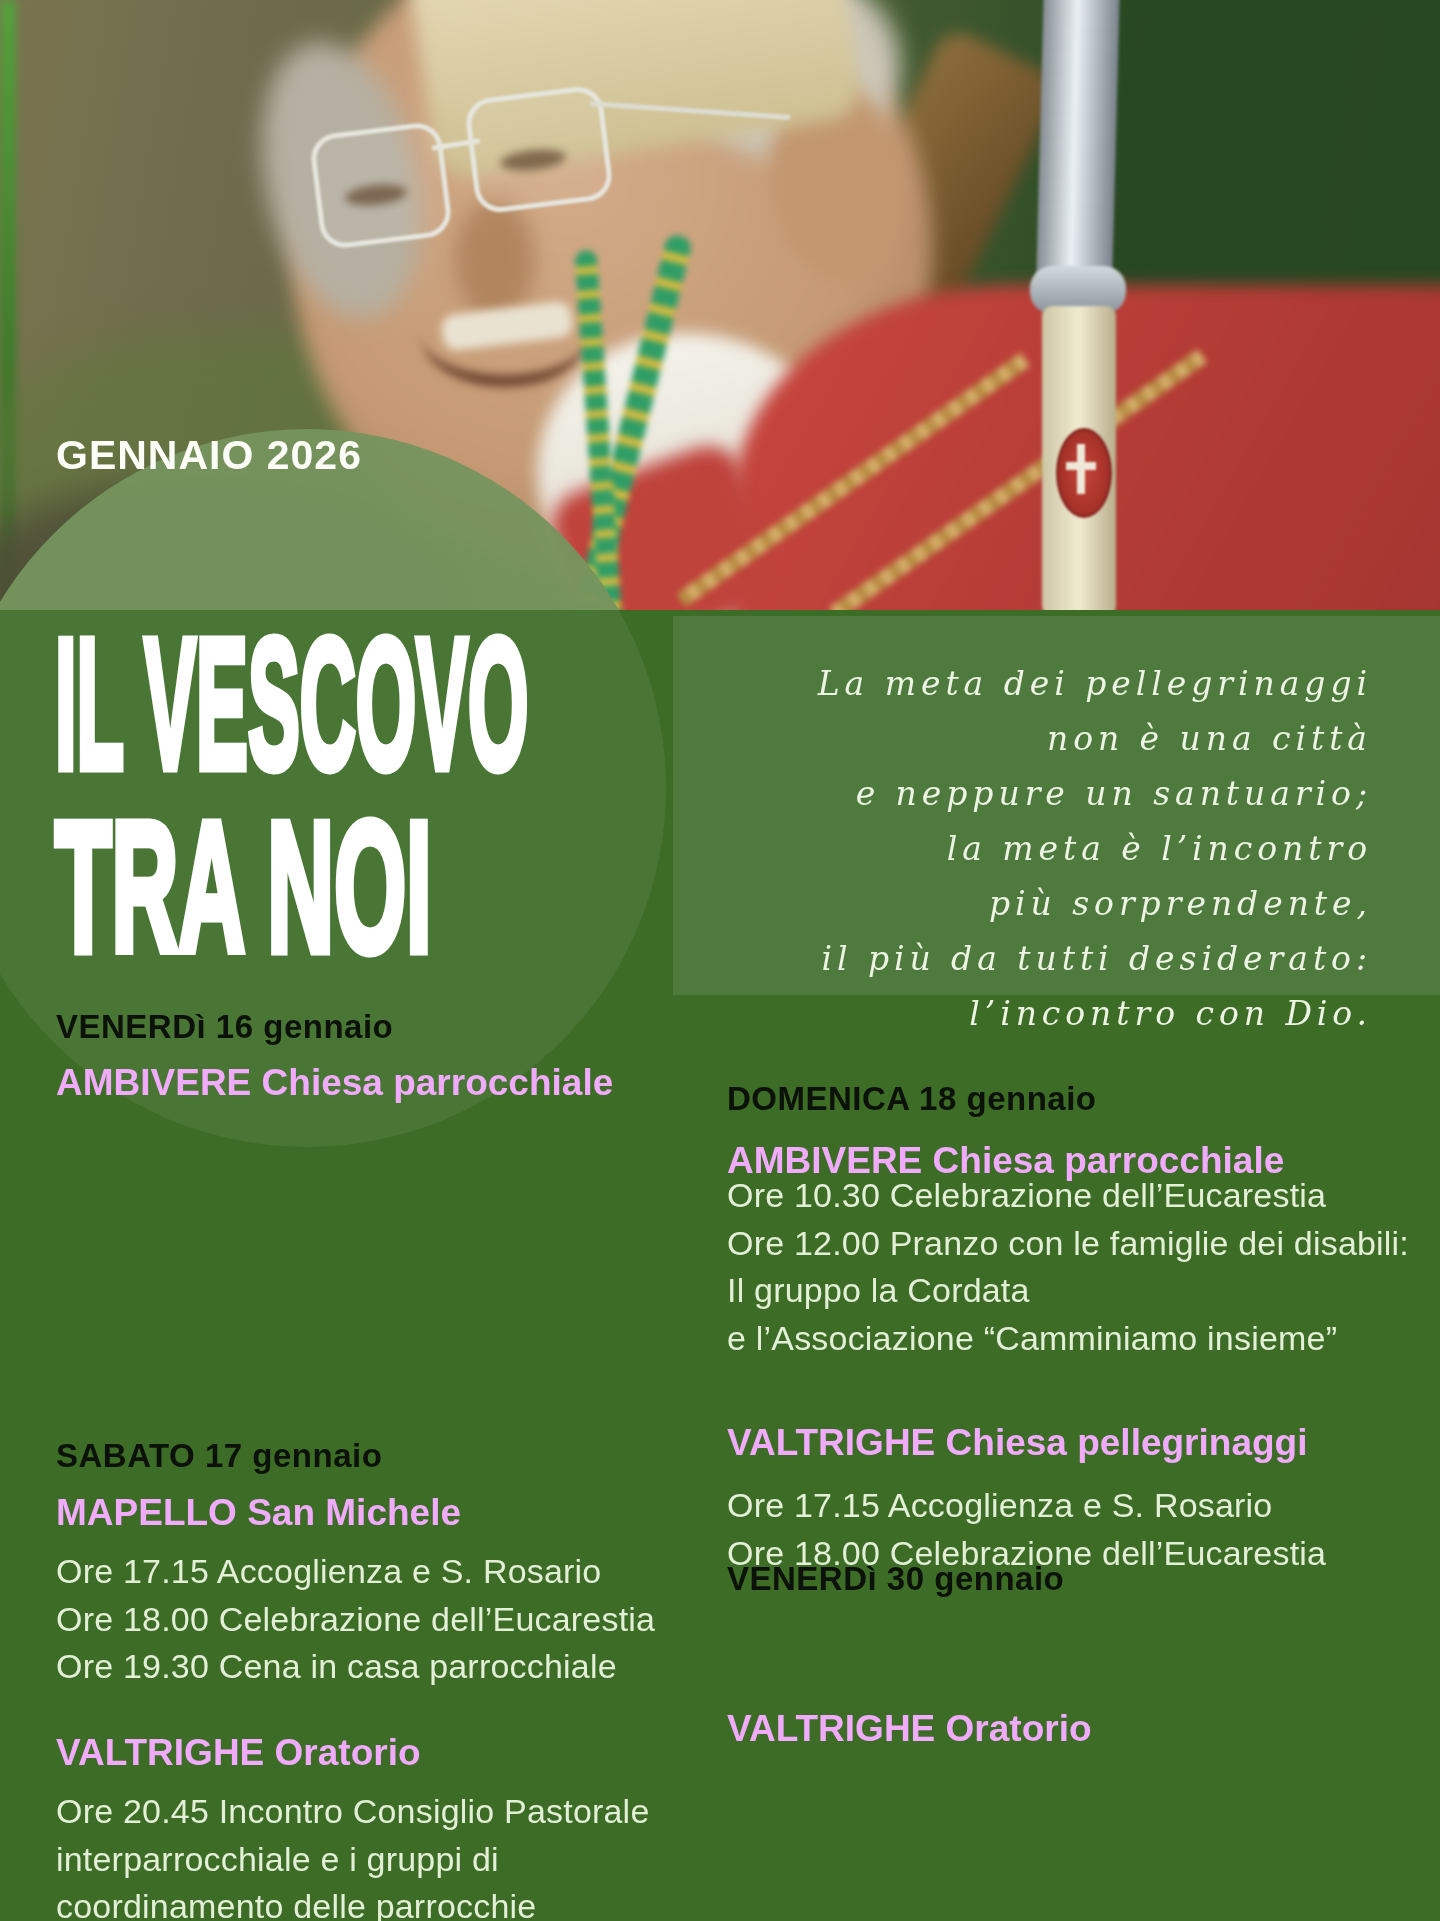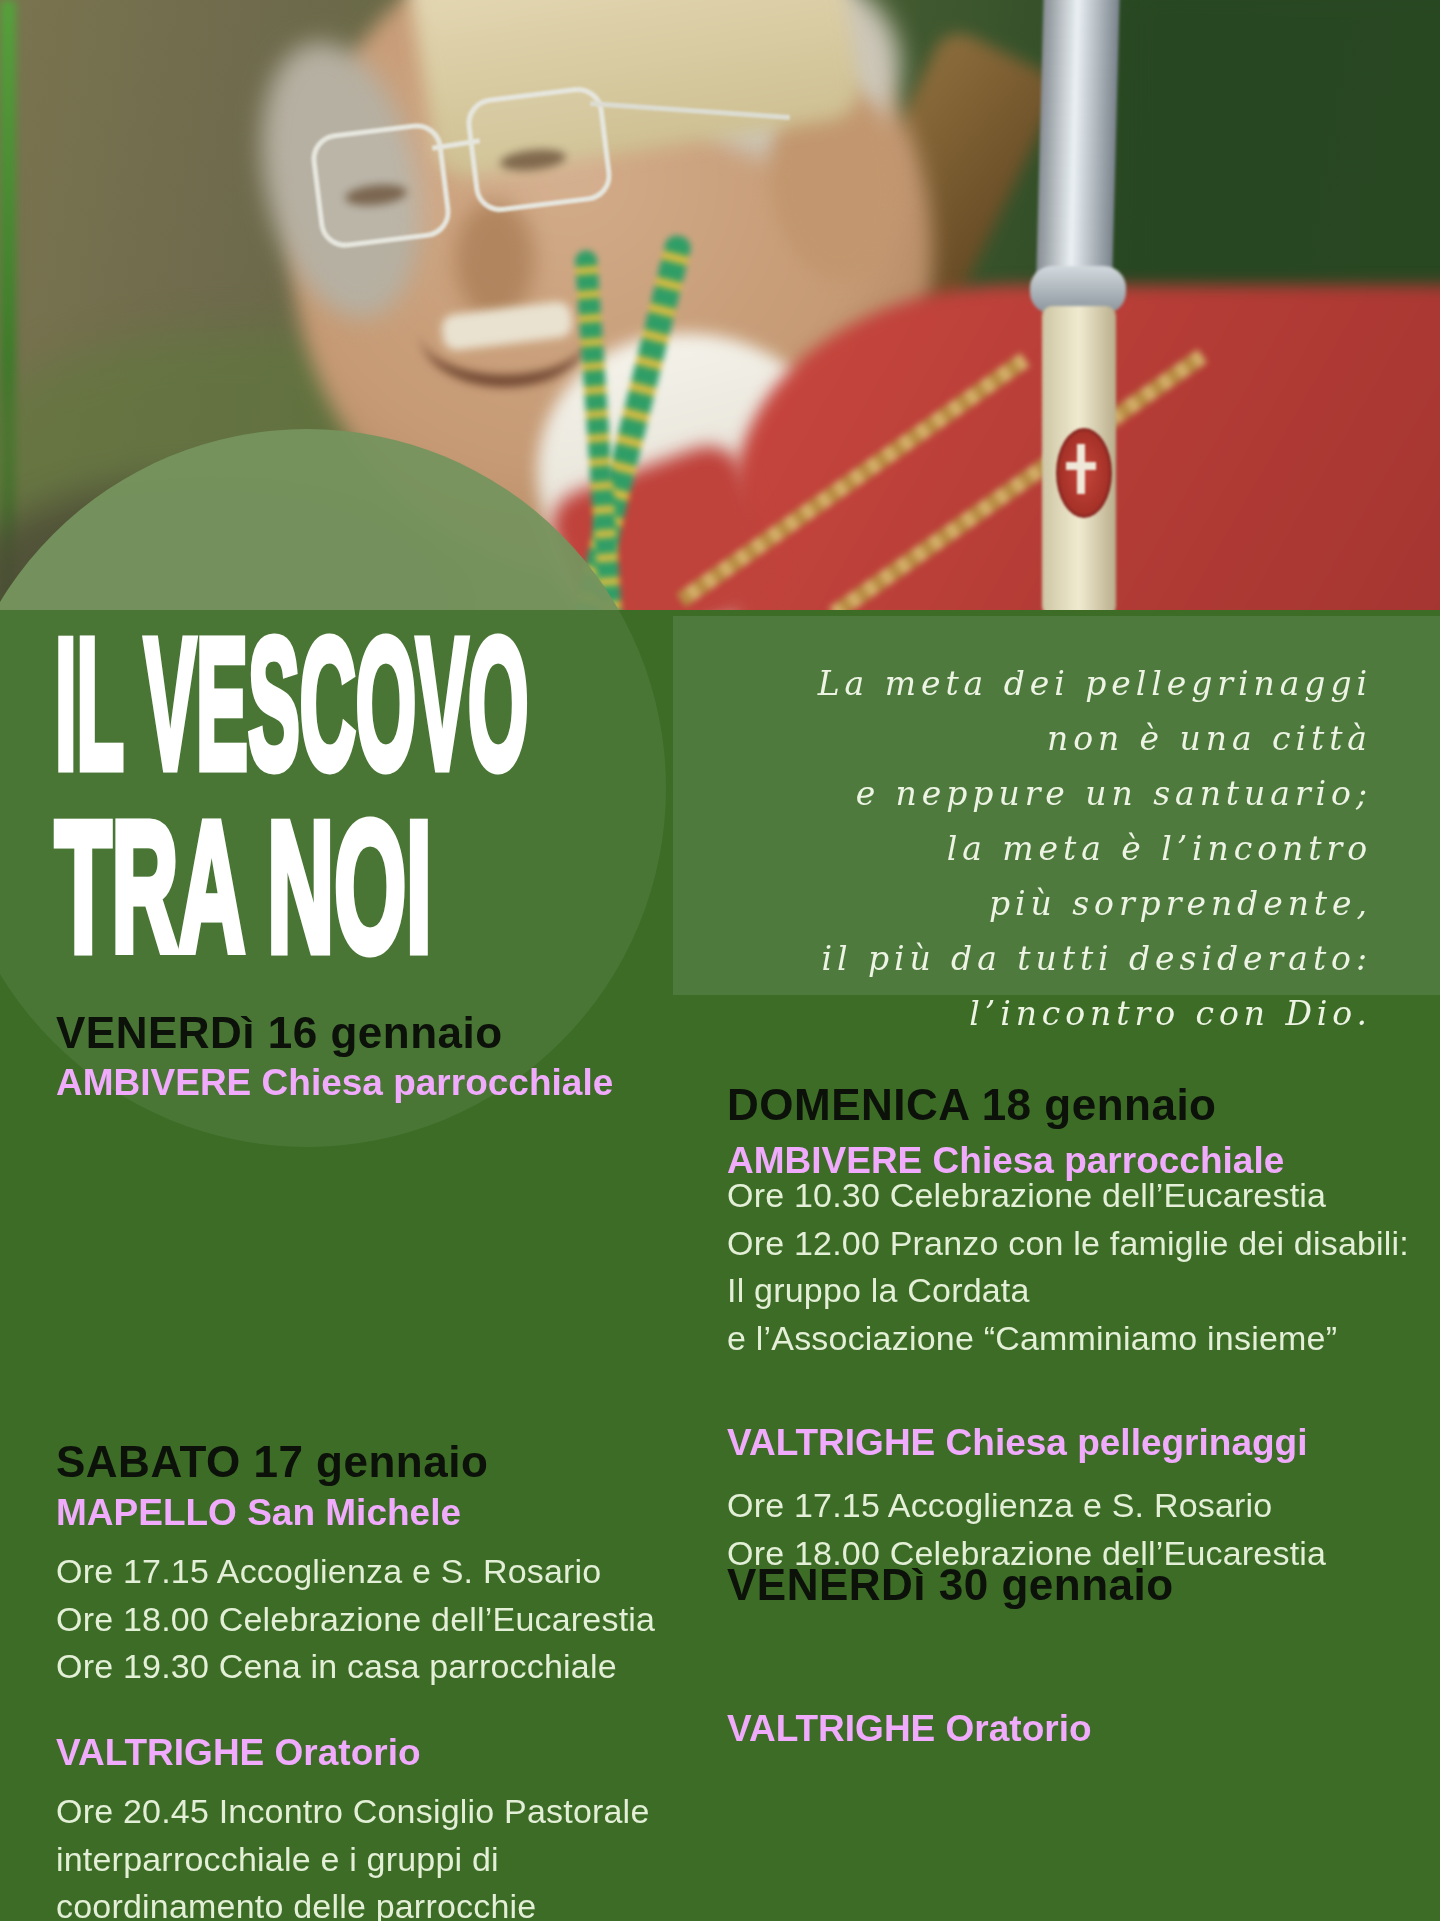--- a/index.html
+++ b/index.html
@@ -70,21 +70,21 @@
   .title-line1{top:612px;transform:scaleX(0.42);}
   .title-line2{top:795px;transform:scaleX(0.50);}
   .quote-box{
     position:absolute;left:673px;top:616px;width:767px;height:379px;box-sizing:border-box;
     background:#4e7a3e;padding:40px 68px 0 30px;text-align:right;
   }
   .quote-text{
     font-family:"DejaVu Serif","Liberation Serif",serif;font-style:italic;
     font-size:33px;line-height:55px;letter-spacing:0.15em;color:#edf4e3;white-space:pre-line;
   }
-  .day-header{position:absolute;font-size:44px;font-weight:700;color:#0c120a;letter-spacing:0.5px;white-space:nowrap;}
+  .day-header{position:absolute;font-size:33px;font-weight:700;color:#0c120a;letter-spacing:0.5px;white-space:nowrap;}
   .venue-name{position:absolute;font-size:37px;font-weight:700;color:#f0abfc;white-space:nowrap;}
   .body-lines{position:absolute;font-size:34px;line-height:47.5px;color:#e3efd6;letter-spacing:0.2px;white-space:pre-line;}
   .colL{left:56px;}
   .colR{left:727px;}
 </style>
 </head>
 <body>
 
 <div class="poster">
 
@@ -121,20 +121,21 @@
     <div class="shape staff-emblem"></div>
     <div class="shape emblem-cross-v"></div>
     <div class="shape emblem-cross-h"></div>
     <div class="shape circle-photo"></div>
   </div>
 
   <div class="circle-band">
     <div class="circle-lower"></div>
   </div>
 
+  <div class="month-label">GENNAIO 2026</div>
 
   <div class="title-line title-line1">IL VESCOVO</div>
   <div class="title-line title-line2">TRA NOI</div>
 
   <div class="quote-box">
     <div class="quote-text">La meta dei pellegrinaggi
 non è una città
 e neppure un santuario;
 la meta è l’incontro
 più sorprendente,

